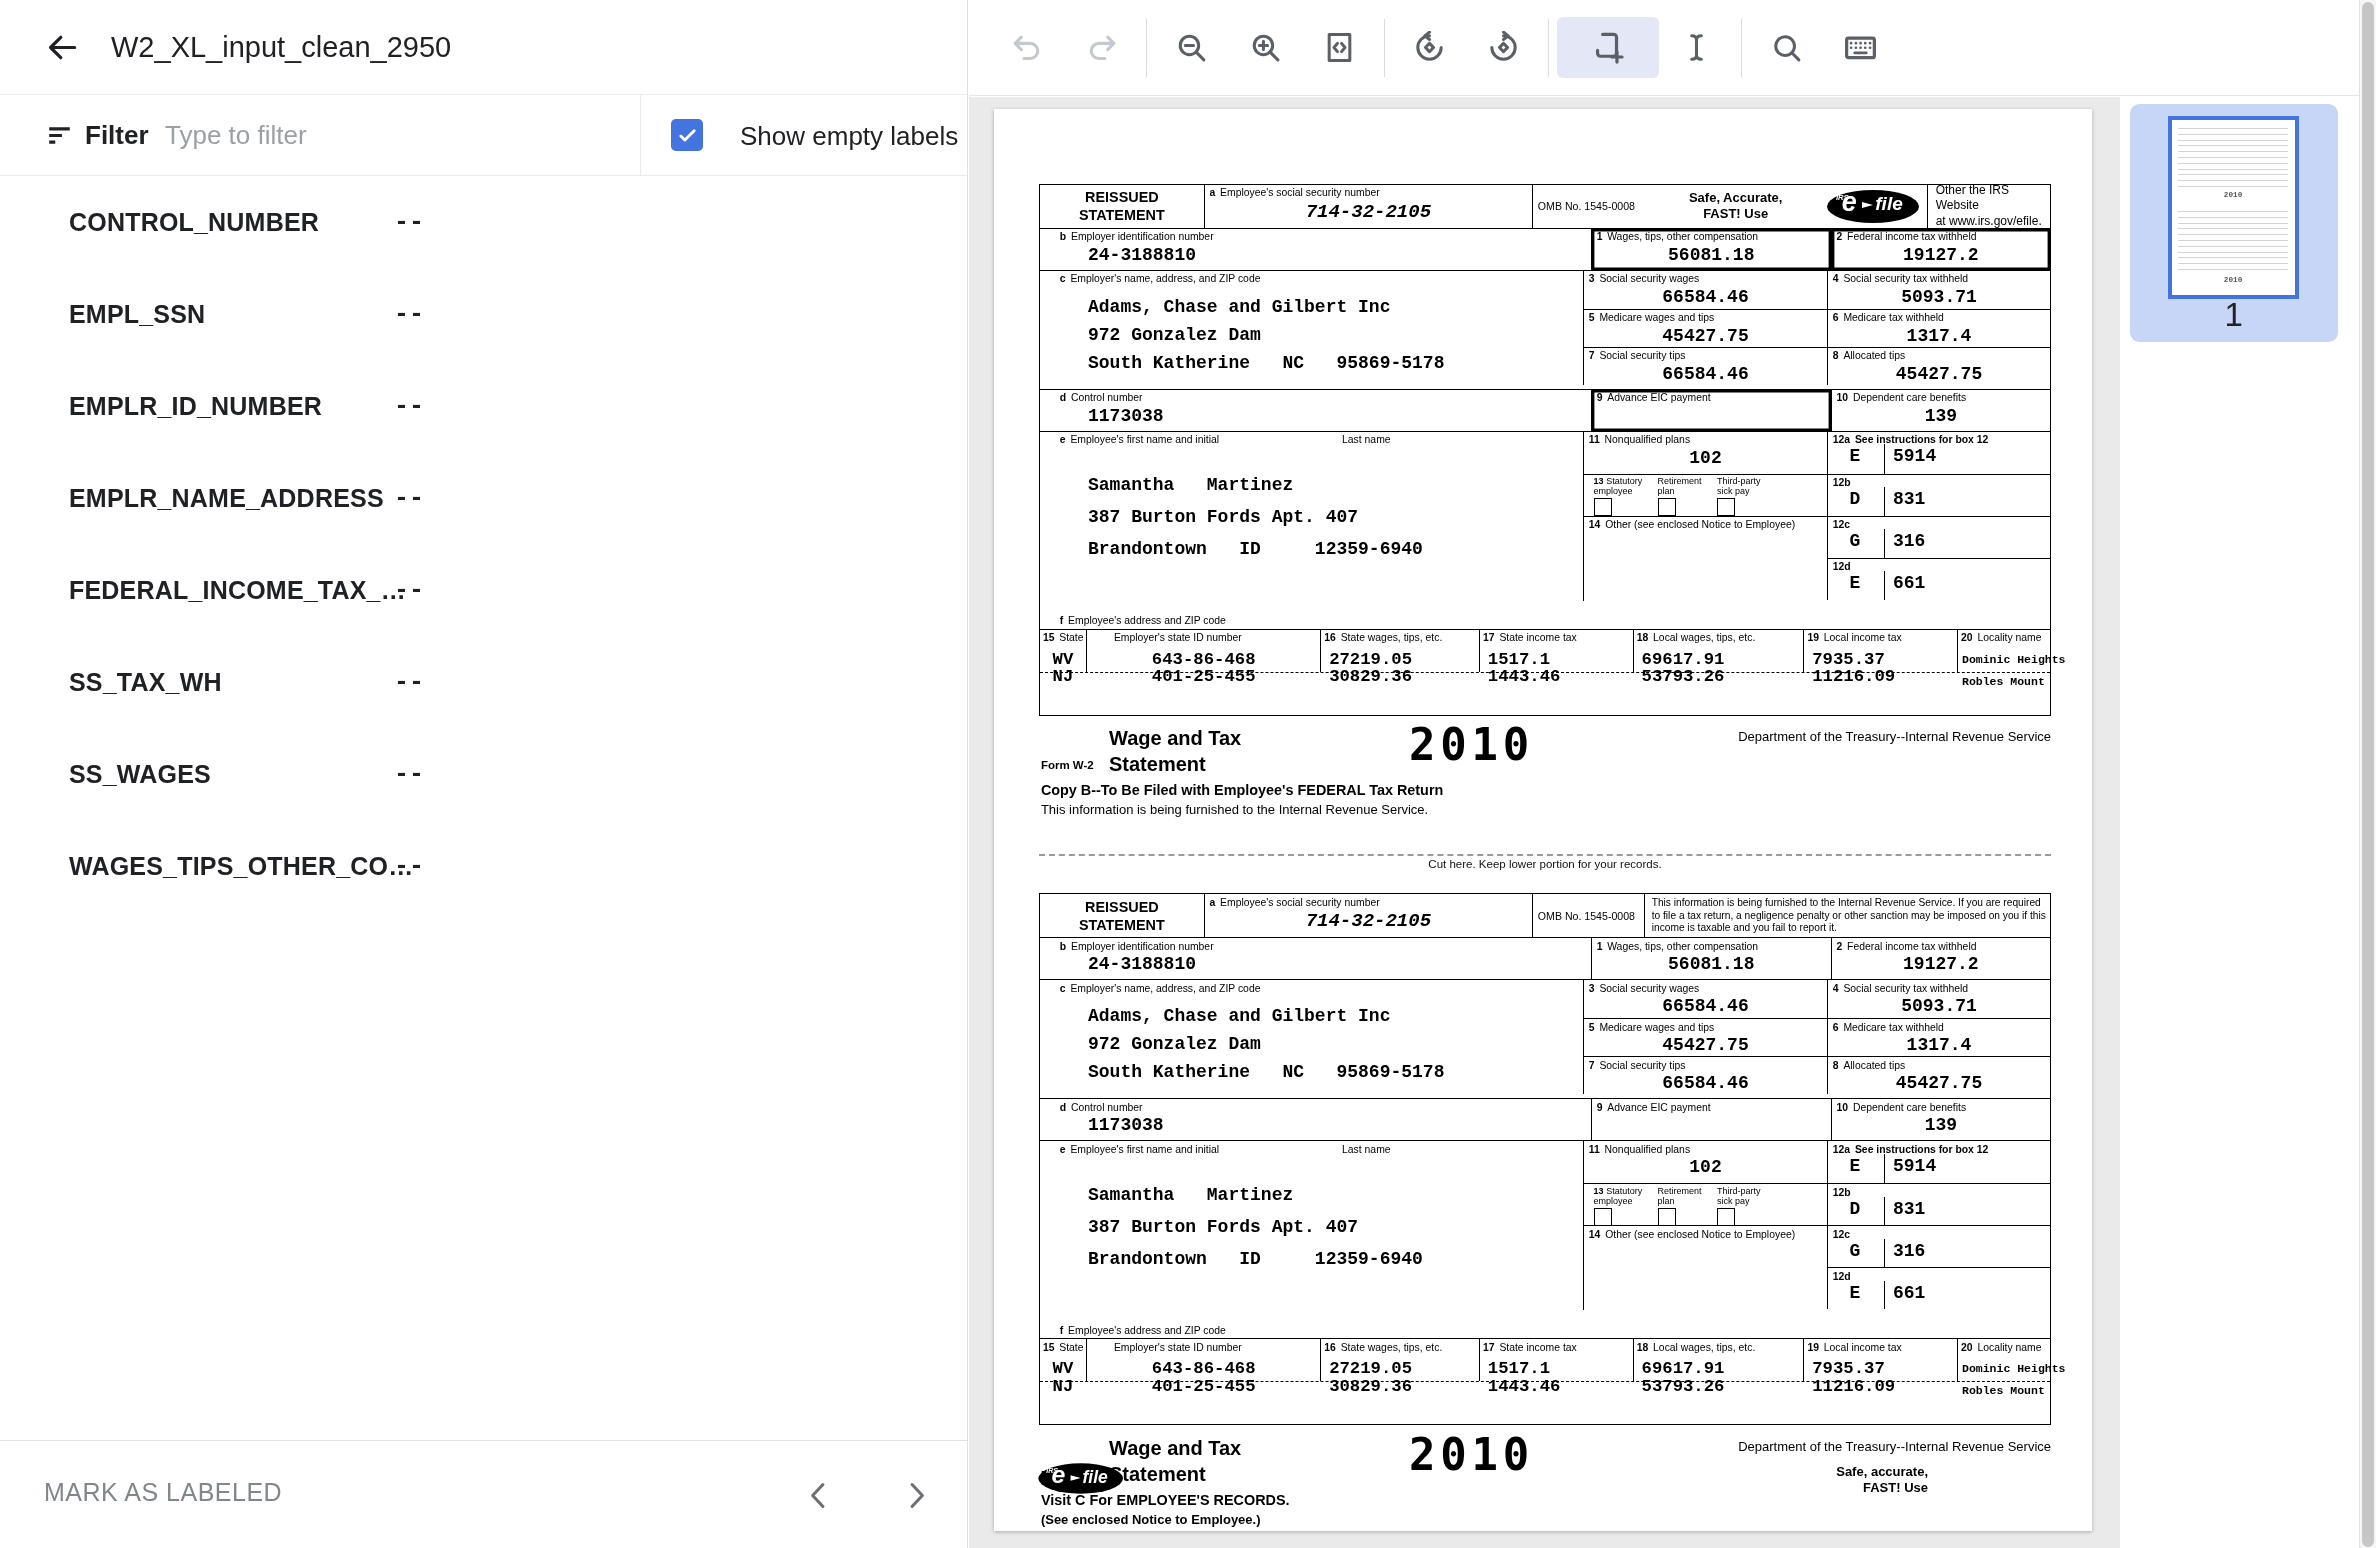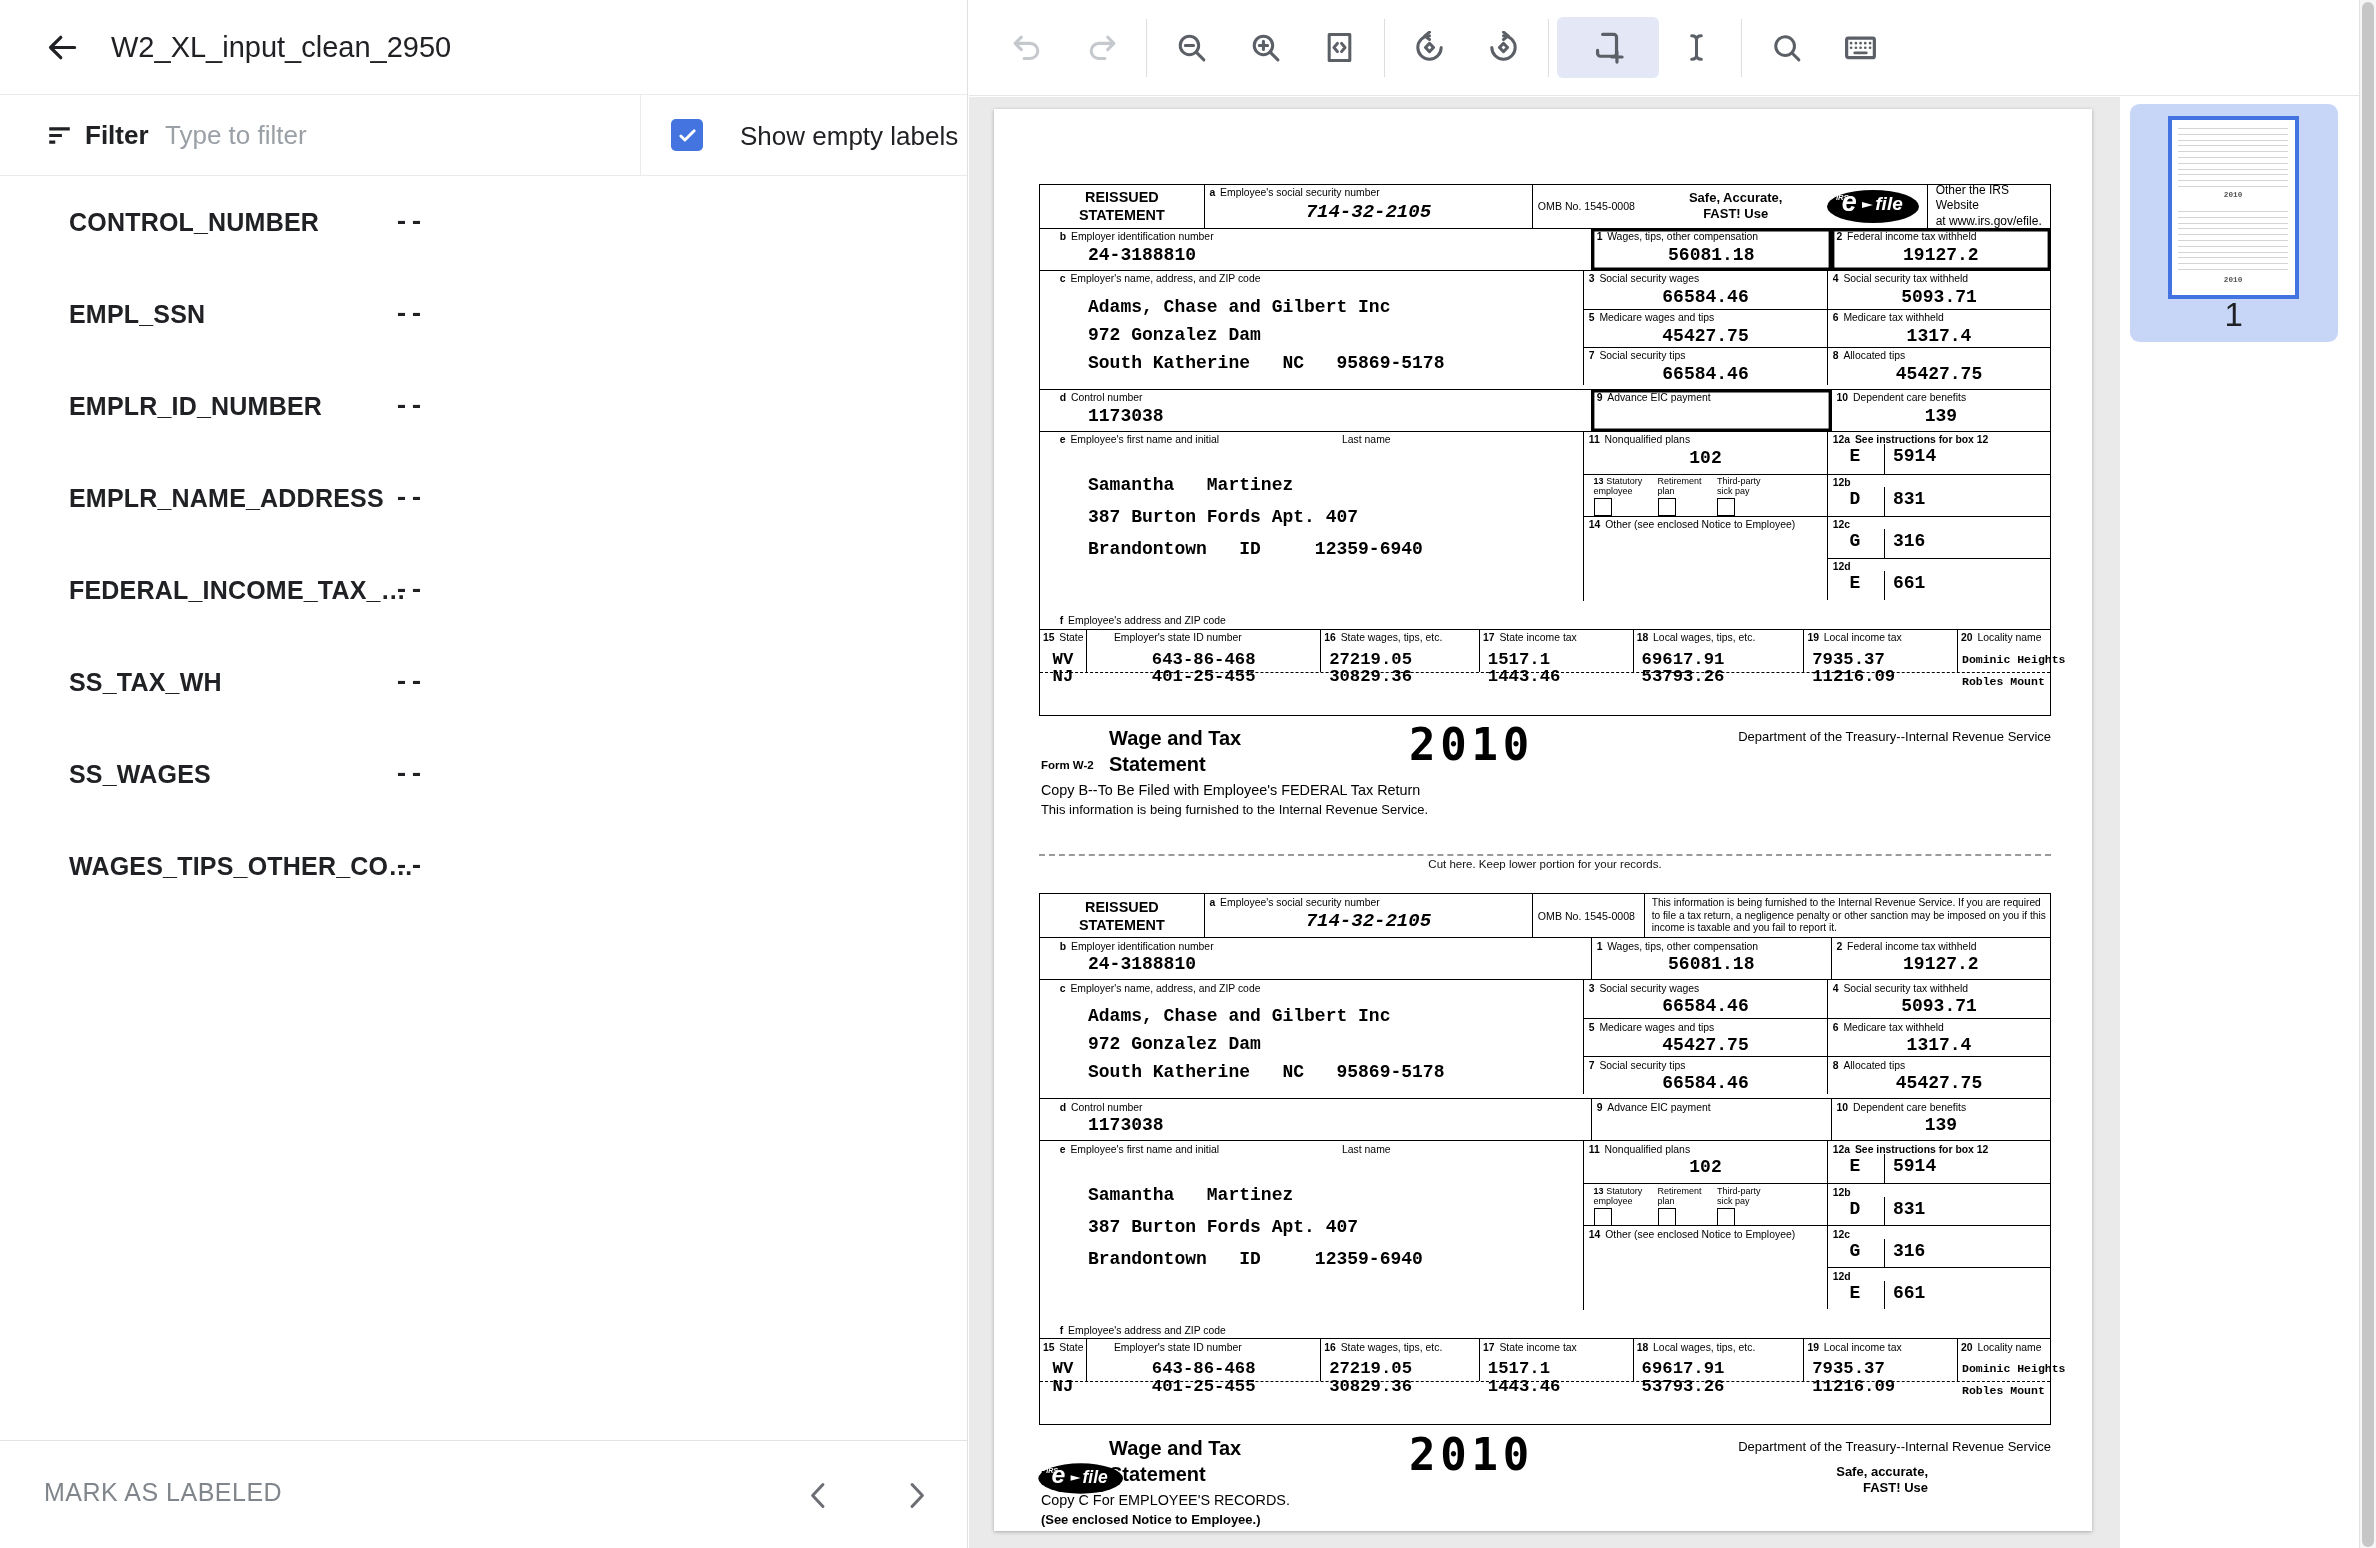--- a/index.html
+++ b/index.html
@@ -113,21 +113,21 @@
   .stc .sv.cc { left:0; width:100%; text-align:center; }
   .stc .sv.loc { font-size:11.5px; bottom:5.8px; left:3.8px; }
   .w15{width:46px} .w15b{width:235px} .w16{width:159px} .w17{width:154px} .w18{width:171px} .w19{width:154px} .w20{width:93px}
   .strow2 .sv { bottom:7.7px; }
 
   .f-footer { position:relative; height:100px; margin-top:3.8px; width:1012px; }
   .ffw2 { position:absolute; left:1.9px; top:40px; font-size:11.5px; font-weight:700; }
   .ftitle { position:absolute; left:70px; top:5.8px; font-size:20px; font-weight:700; line-height:26px; }
   .fyear { position:absolute; left:370px; top:0; font-family:"DejaVu Sans Mono",monospace; font-weight:700; font-size:44px; letter-spacing:4.8px; }
   .fdept { position:absolute; right:0; top:9.6px; font-size:13px; }
-  .fcopy1 { position:absolute; left:1.9px; top:63px; font-weight:400; font-size:14.4px; }
+  .fcopy1 { position:absolute; left:1.9px; top:63px; font-weight:700; font-size:14.4px; }
   .fcopy2 { position:absolute; left:1.9px; top:83px; font-size:13px; }
   .copy-1 .fcopy2 { font-weight:700; }
   .fsafe { position:absolute; right:123px; top:35px; font-weight:700; font-size:13px; line-height:16.3px; text-align:right; }
   .fefile { position:absolute; right:7.7px; top:33px; }
 
   .cutline { position:relative; margin:35px 0 23px; width:1012px; border-top:2.9px dashed #9a9a9a; }
   .cutline .txt { display:block; text-align:center; font-size:11.5px; color:#111; margin-top:1.9px; }
 
   
   .efile { position:relative; width:92px; height:33px; background:#000; border-radius:50%; flex:0 0 92px; }
@@ -748,21 +748,21 @@
   </div>
 
   <div class="f-footer">
     <span class="ffw2">Form  W-2</span>
     <div class="ftitle">
               <div>Wage and Tax</div>
               <div>Statement</div>
             </div>
     <span class="fyear">2010</span>
     <span class="fdept">Department of the Treasury--Internal Revenue Service</span>
-    <div class="fcopy1">Copy C For EMPLOYEE'S RECORDS.</div>
+    <div class="fcopy1">Visit C For EMPLOYEE'S RECORDS.</div>
     <div class="fcopy2">(See enclosed Notice to Employee.)</div>
     <div class="fsafe">
               <div>Safe, accurate,</div>
               <div>FAST!  Use</div>
             </div>
     <div class="efile small fefile">
               <span class="irs">IRS</span>
               <span class="e">e</span>
               <span class="arrow"></span>
               <span class="file">file</span>

